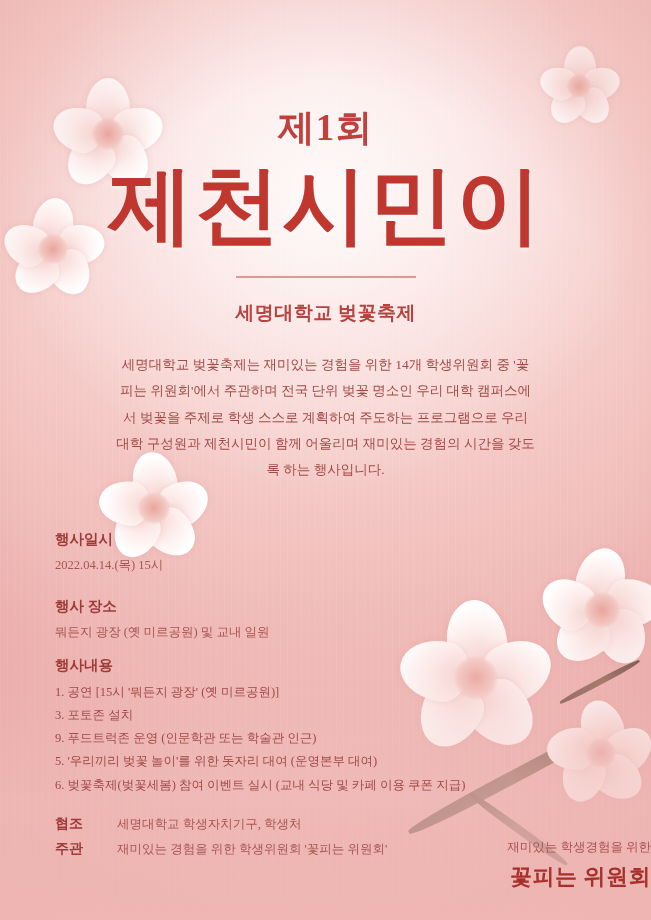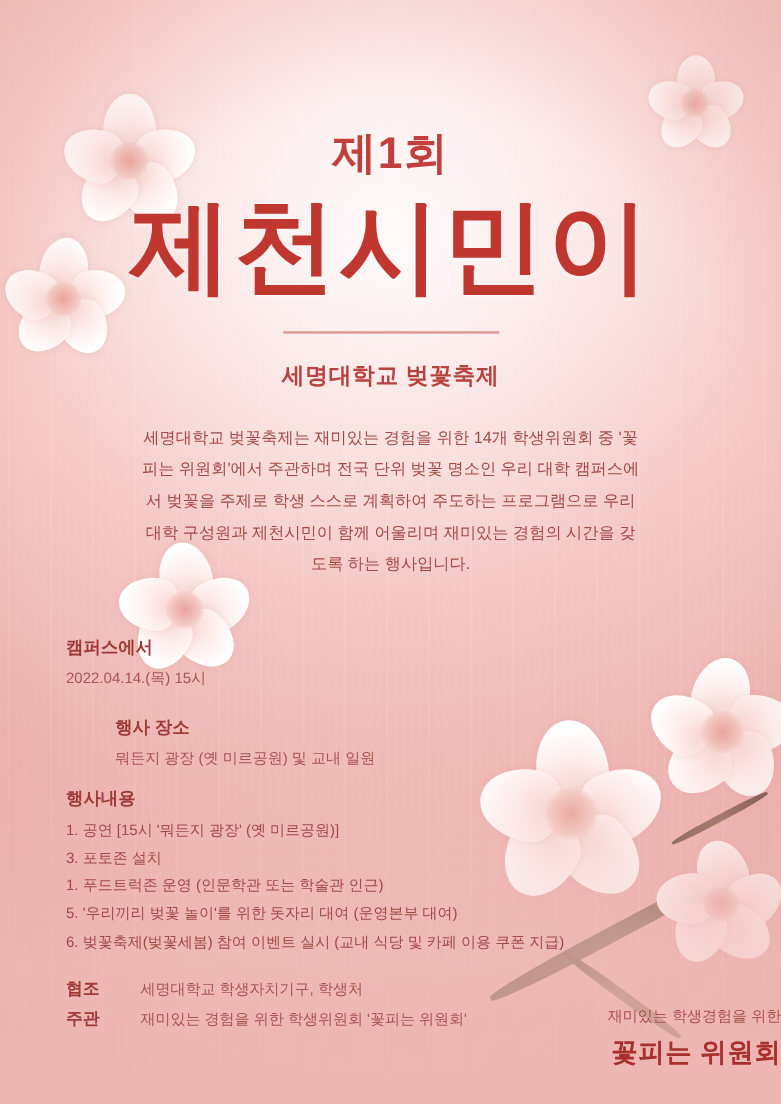--- a/index.html
+++ b/index.html
@@ -13,20 +13,21 @@
     font-family: "Liberation Sans", sans-serif;
   }
   .poster {
     position: relative;
     width: 651px;
     height: 920px;
     overflow: hidden;
     background:
       radial-gradient(ellipse 70% 45% at 50% 22%, rgba(255,255,255,0.85) 0%, rgba(255,255,255,0.0) 70%),
       radial-gradient(ellipse 120% 80% at 50% 12%, #fbe3e2 0%, #f6cfcc 42%, #efb9b6 72%, #e9a9a6 100%);
+    font-family: Liberation Serif, serif;
   }
   
   .texture {
     position: absolute;
     inset: 0;
     background-image: repeating-linear-gradient(90deg, rgba(255,255,255,0.14) 0px, rgba(255,255,255,0.14) 1px, rgba(255,255,255,0) 1px, rgba(255,255,255,0) 7px);
     opacity: 0.5;
     pointer-events: none;
   }
   .vignette {
@@ -270,35 +271,35 @@
       <div class="edition">제1회</div>
       <div class="main-title">제천시민이</div>
       <div class="divider"></div>
       <div class="subtitle">세명대학교 벚꽃축제</div>
       <div class="intro">세명대학교 벚꽃축제는 재미있는 경험을 위한 14개 학생위원회 중 '꽃피는 위원회'에서 주관하며 전국 단위 벚꽃 명소인 우리 대학 캠퍼스에서 벚꽃을 주제로 학생 스스로 계획하여 주도하는 프로그램으로 우리 대학 구성원과 제천시민이 함께 어울리며 재미있는 경험의 시간을 갖도록 하는 행사입니다.</div>
     </div>
 
     <div class="details">
 
       <div class="field">
-        <div class="field-label">캠퍼스에서</div>
+        <div class="field-label">행사일시</div>
         <div class="field-value">2022.04.14.(목) 15시</div>
       </div>
 
-      <div class="field" style="margin-top:22px;margin-left:41px;">
+      <div class="field" style="margin-top:22px;">
         <div class="field-label">행사 장소</div>
         <div class="field-value">뭐든지 광장 (옛 미르공원) 및 교내 일원</div>
       </div>
 
       <div class="field" style="">
         <div class="field-label">행사내용</div>
         <ul class="list">
           <li>1. 공연 [15시 '뭐든지 광장' (옛 미르공원)]</li>
           <li>3. 포토존 설치</li>
-          <li>1. 푸드트럭존 운영 (인문학관 또는 학술관 인근)</li>
+          <li>9. 푸드트럭존 운영 (인문학관 또는 학술관 인근)</li>
           <li>5. '우리끼리 벚꽃 놀이'를 위한 돗자리 대여 (운영본부 대여)</li>
           <li>6. 벚꽃축제(벚꽃세봄) 참여 이벤트 실시 (교내 식당 및 카페 이용 쿠폰 지급)</li>
         </ul>
       </div>
 
       <div class="orgs">
         <div class="org-row">
           <div class="org-label">협조</div>
           <div class="org-value">세명대학교 학생자치기구, 학생처</div>
         </div>

